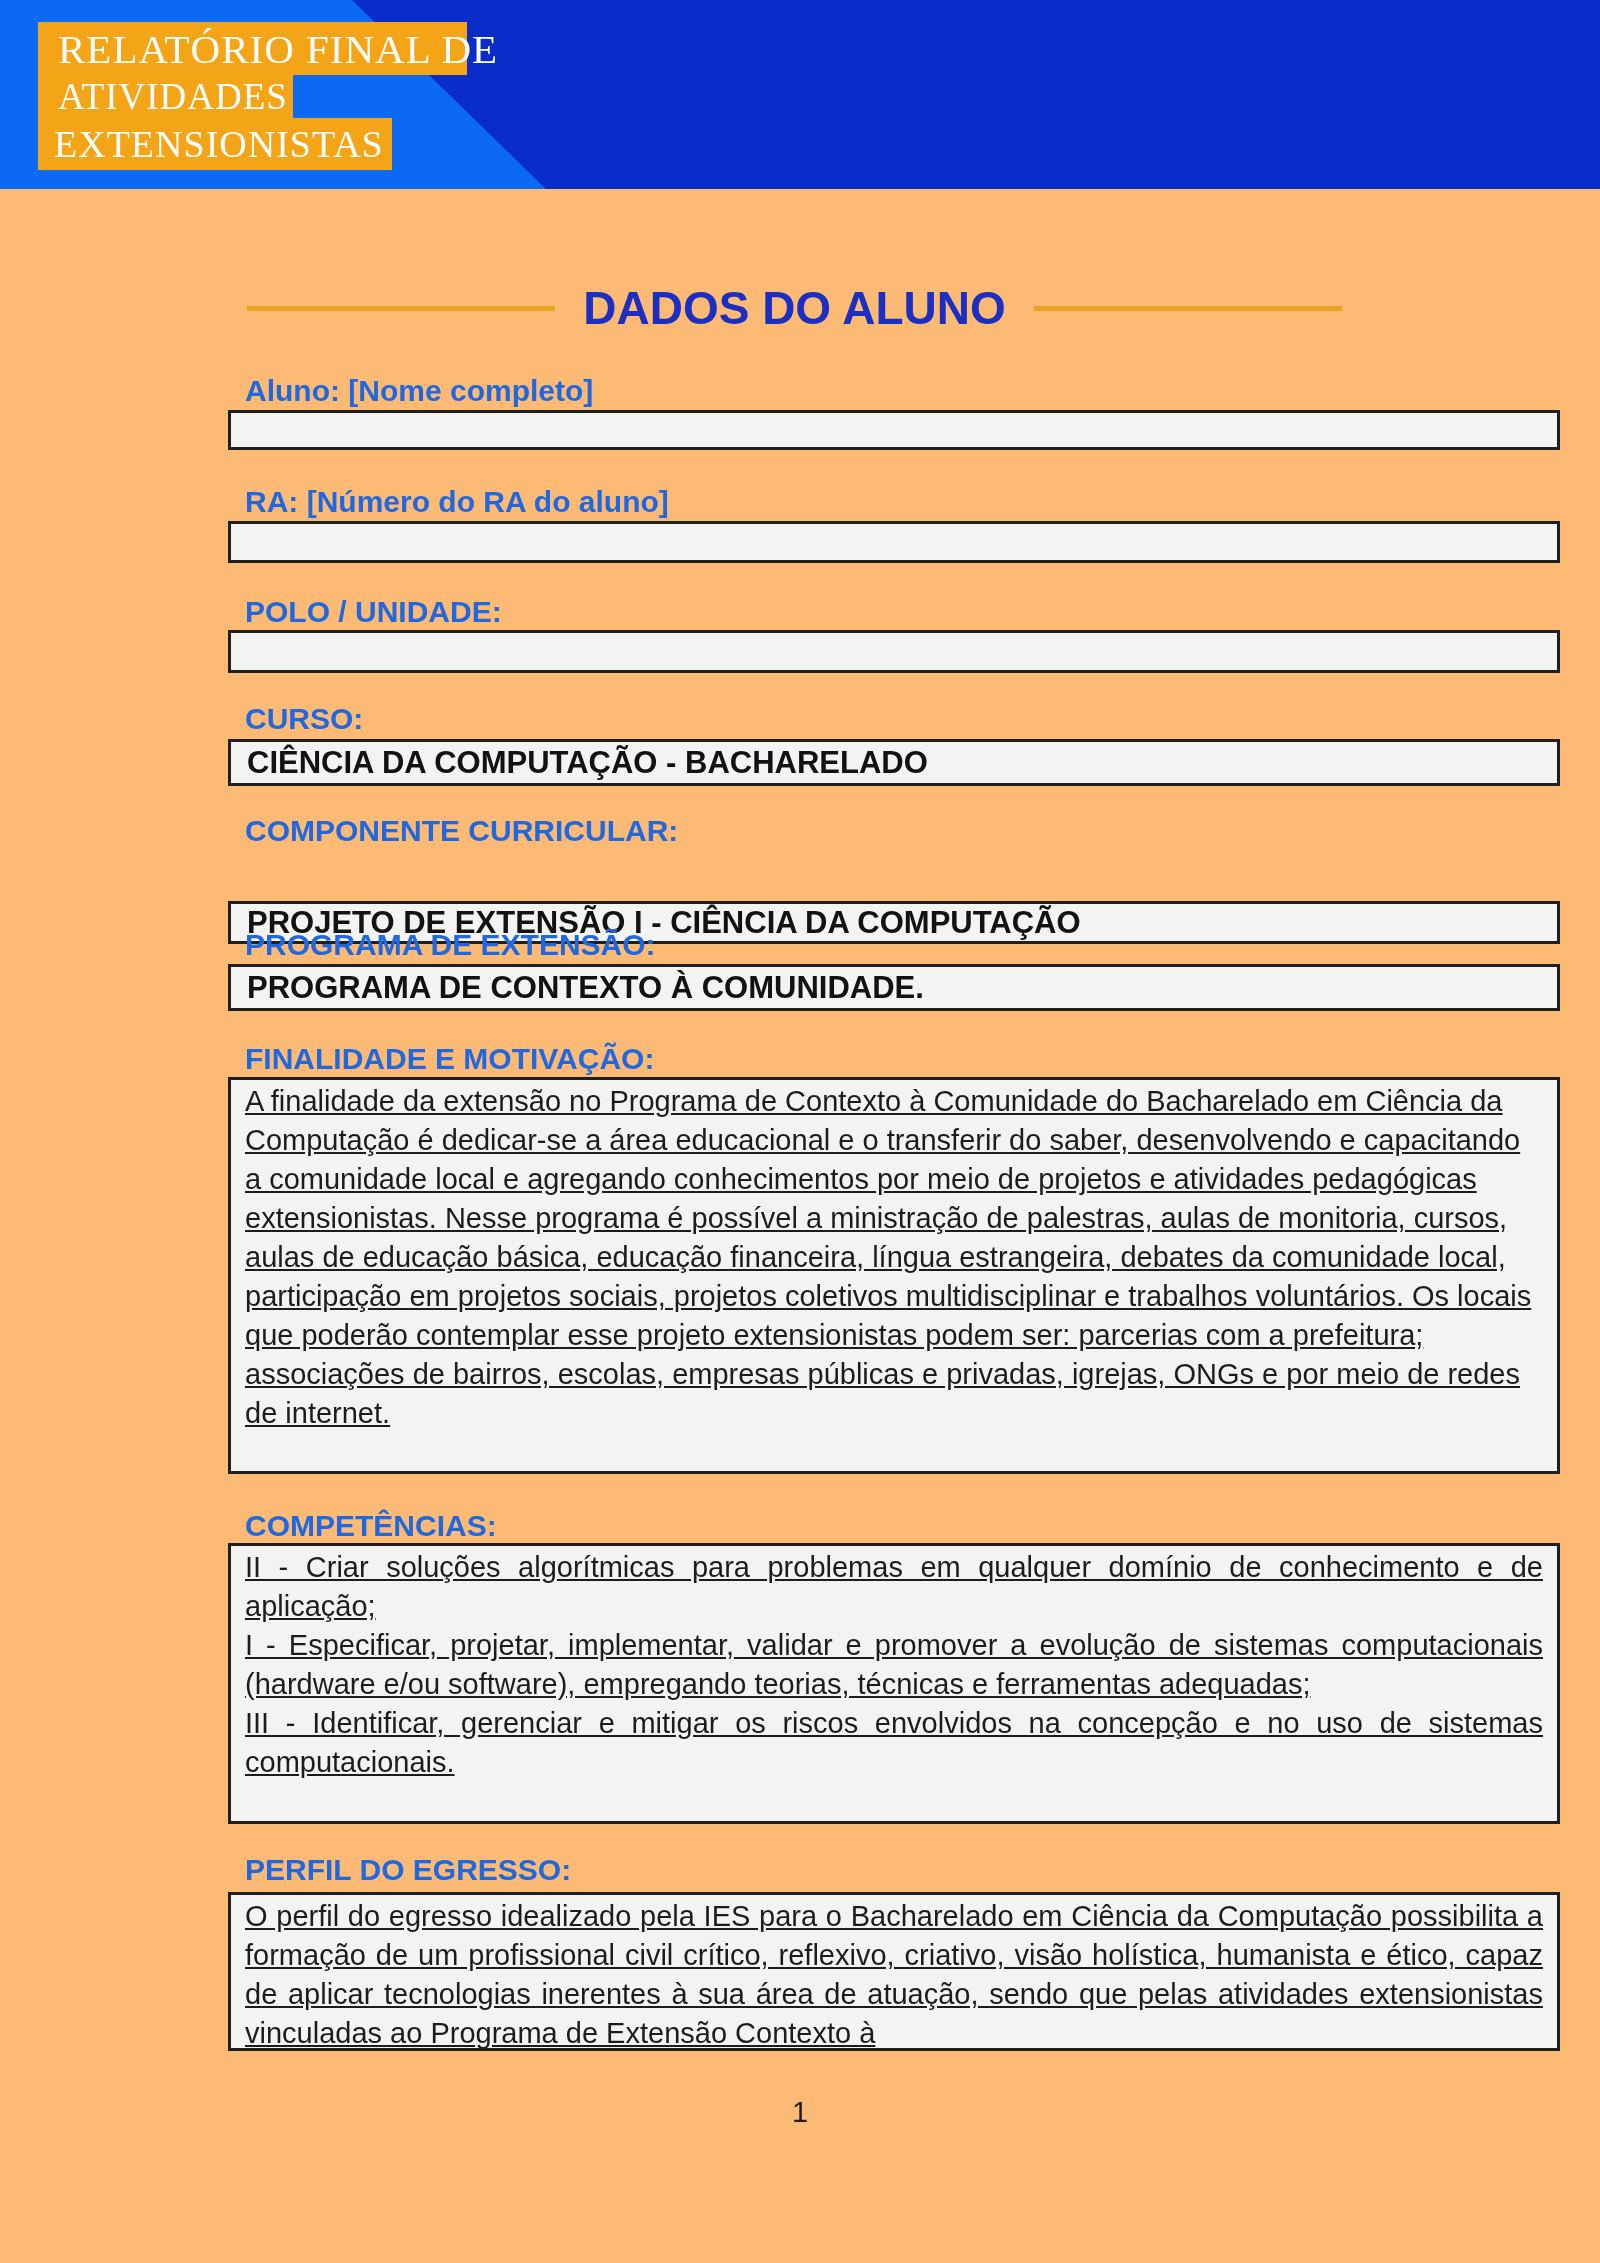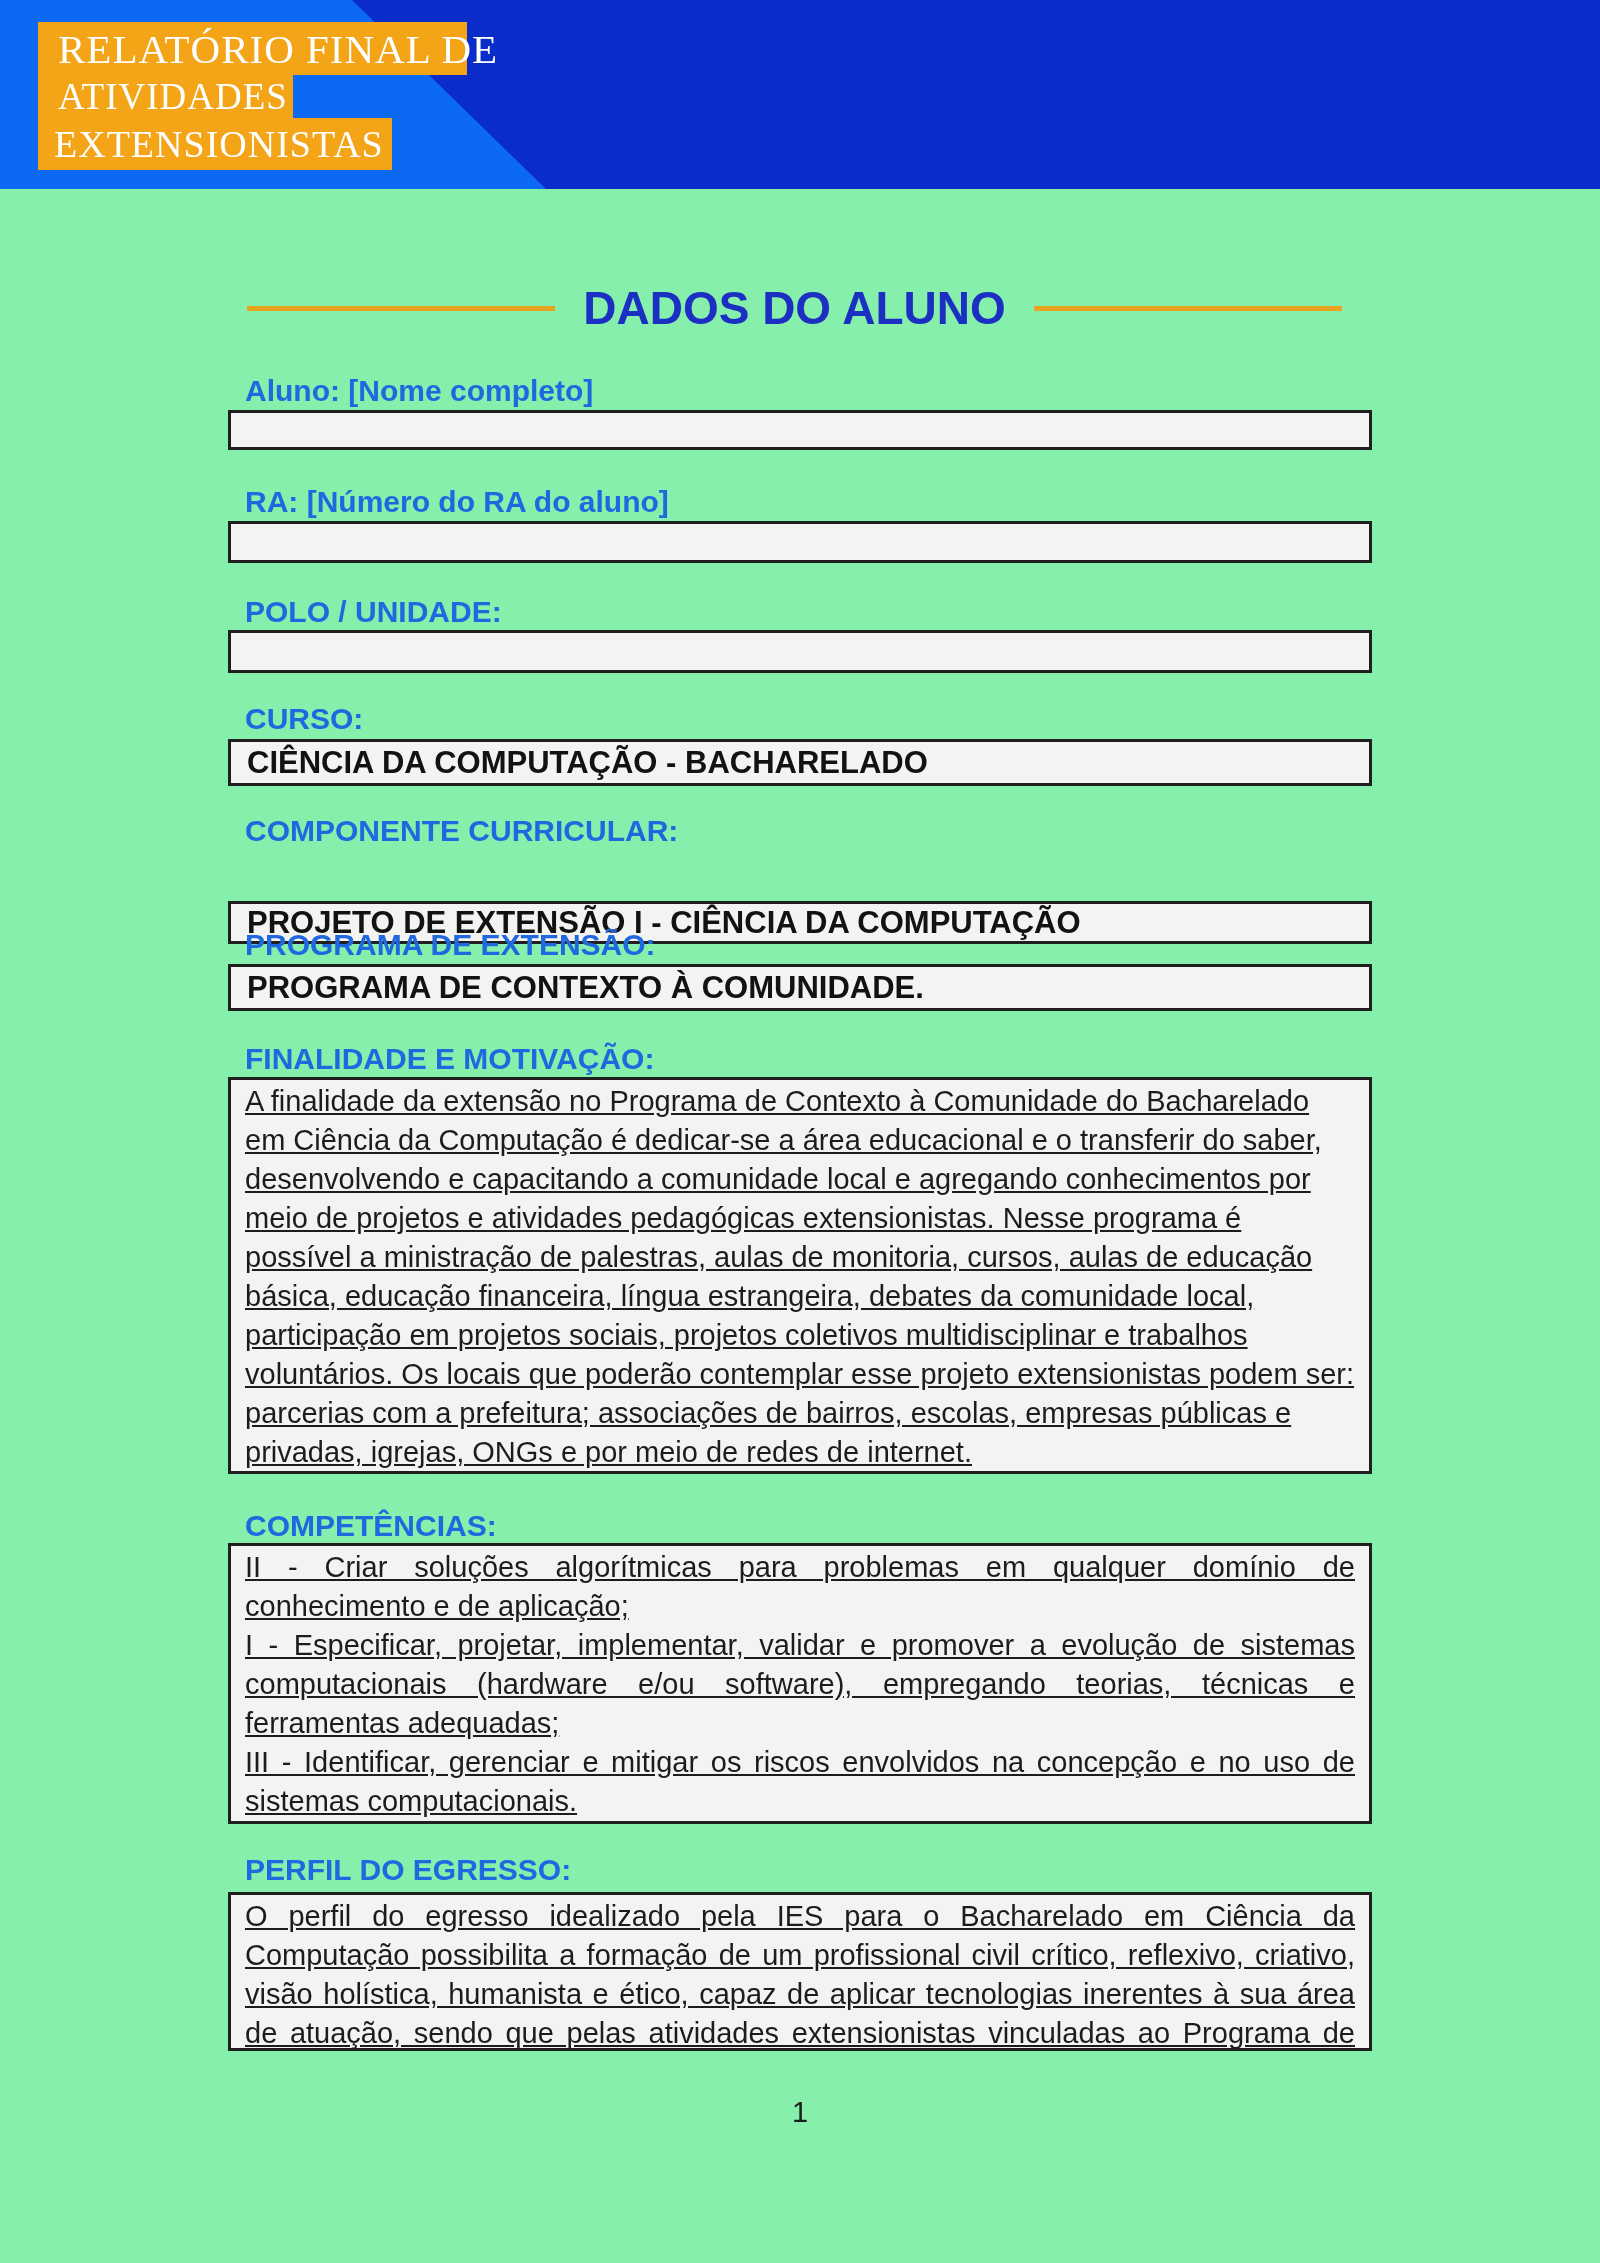--- a/index.html
+++ b/index.html
@@ -1,19 +1,19 @@
 <!DOCTYPE html>
 <html lang="pt-BR"><head>
 <meta charset="utf-8">
 <style>
   html,body{margin:0;padding:0;background:#ffffff;}
   .page{
     position:relative;
     width:1600px;height:2263px;
-    background:#86efac;
+    background:#fdba74;
     font-family:"Liberation Sans","DejaVu Sans",sans-serif;
     overflow:hidden;
   }
 
   
   .banner{position:absolute;left:0;top:0;width:1600px;height:189px;background:#0c69f1;}
   .banner-dark{
     position:absolute;inset:0;background:#0a2cc8;
     clip-path:polygon(352px 0,1600px 0,1600px 189px,546px 189px);
   }
@@ -38,21 +38,21 @@
     font-size:46px;font-weight:bold;color:#1b2fc2;
     white-space:nowrap;letter-spacing:0px;
   }
 
   
   .f-label{
     position:absolute;left:245px;
     font-size:30px;font-weight:bold;color:#1f68e0;white-space:nowrap;
   }
   .f-box{
-    position:absolute;left:228px;width:1144px;box-sizing:border-box;
+    position:absolute;left:228px;width:1332px;box-sizing:border-box;
     background:#f3f3f2;border:3px solid #1f1f1f;
   }
   .f-box.value{
     display:flex;align-items:center;padding:0 16px;
     font-size:31px;font-weight:bold;color:#121212;white-space:nowrap;
   }
   .f-box.textblock{
     padding:2px 14px;font-size:29px;line-height:39px;color:#1c1c1c;
     overflow:hidden;
   }

